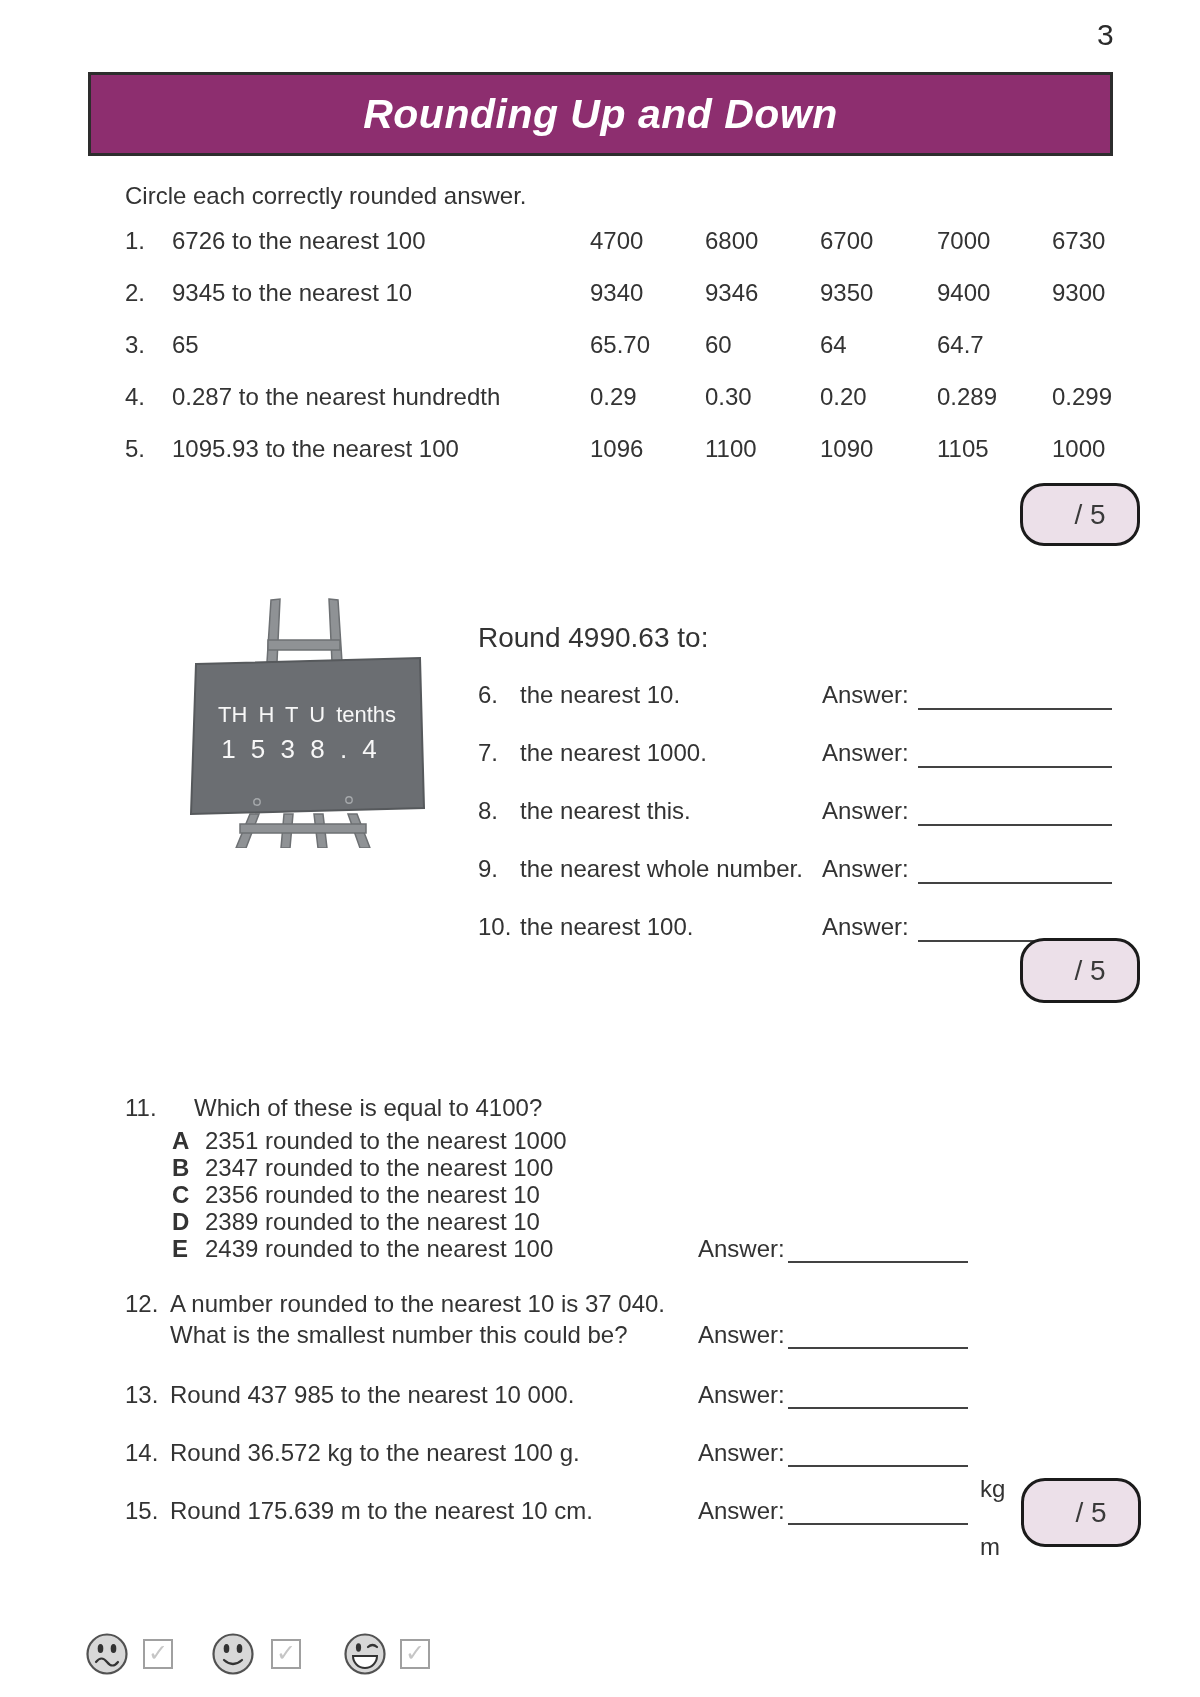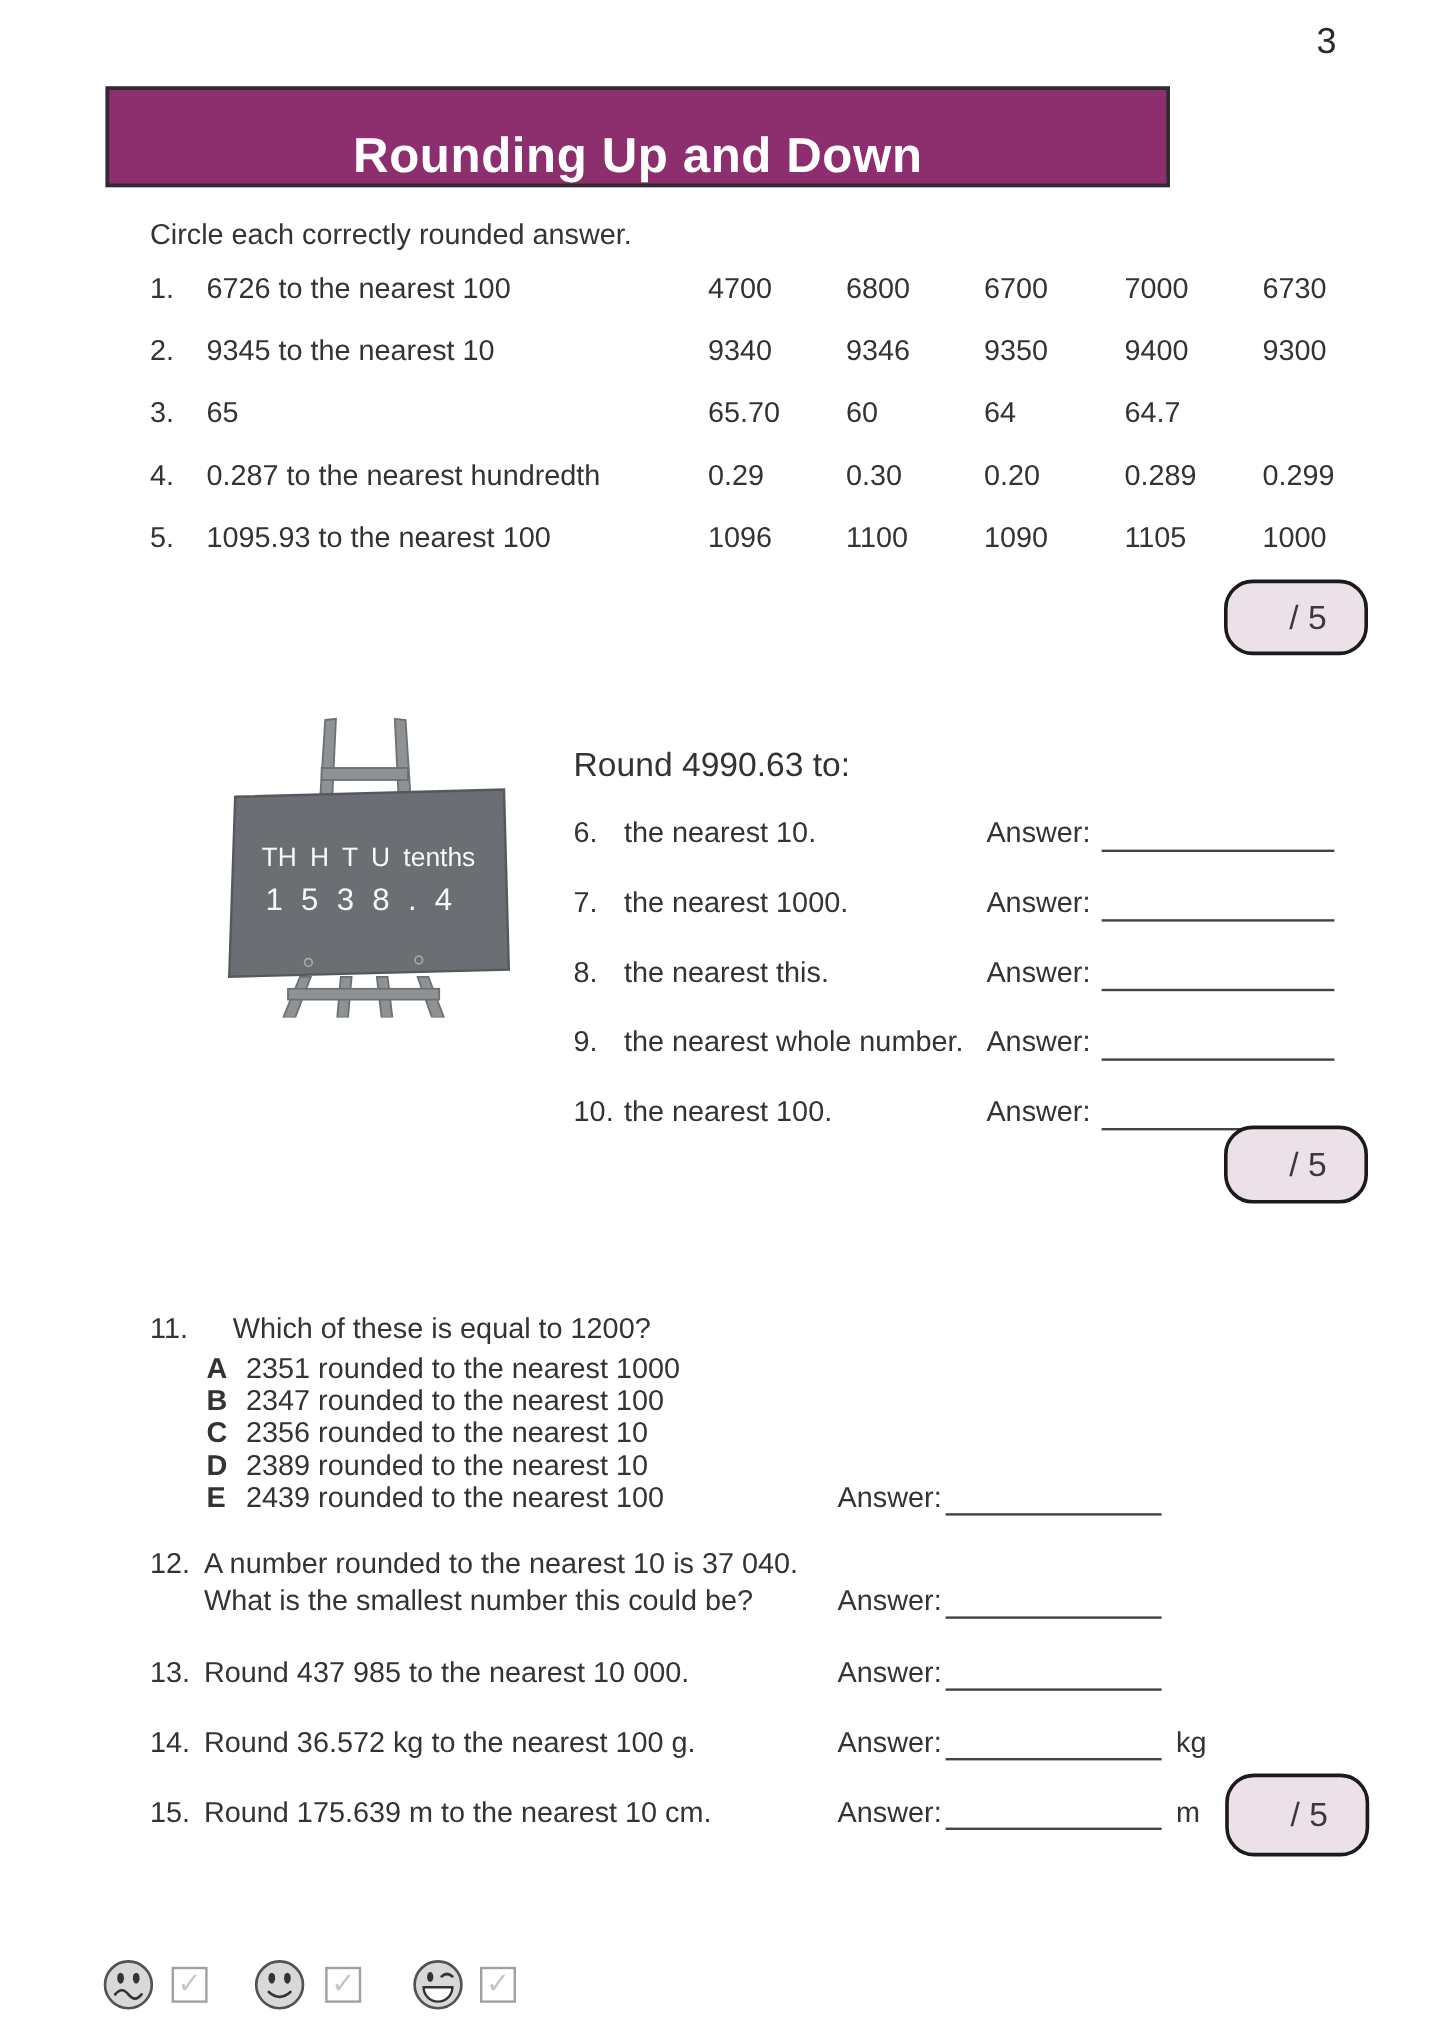--- a/index.html
+++ b/index.html
@@ -10,23 +10,23 @@
     --easel:#8f9295; --easel_border:#6d7073;
     --smiley_fill:#d8d8d8; --smiley_stroke:#525252;
     --checkbox_border:#a0a0a0; --check:#c6c6c6;
   }
   html,body{margin:0;padding:0;}
   body{background:#ffffff;}
   .page{position:relative;width:1200px;height:1697px;background:#fff;overflow:hidden;
         font-family:"Liberation Sans",sans-serif;color:var(--ink);}
   .abs{position:absolute;}
   .page-number{left:1097px;top:18px;font-size:30px;color:#2b2b2b;}
-  .banner{left:88px;top:72px;width:887px;height:84px;background:var(--banner_bg);
+  .banner{left:88px;top:72px;width:1025px;height:84px;background:var(--banner_bg);
           border:3px solid var(--banner_border);box-sizing:border-box;
-          display:flex;align-items:flex-end;justify-content:center;}
+          display:flex;align-items:center;justify-content:center;font-style:italic;}
   .banner h1{margin:0;font-size:41px;font-weight:bold;color:var(--banner_text);letter-spacing:.5px;}
   .instruction{left:125px;top:182px;font-size:24px;}
   
   .s1row{left:125px;width:1060px;height:32px;display:grid;line-height:30px;
          grid-template-columns:47px 418px 115px 115px 117px 115px 115px;font-size:24px;}
   .s1row .qnum{}
   .opt{white-space:nowrap;}
   
   .scorebox{width:120px;background:var(--score_bg);border:3px solid var(--score_border);
             box-sizing:border-box;border-radius:24px;display:flex;align-items:center;
@@ -41,21 +41,21 @@
   .ansline{border-bottom:2px solid var(--line);height:28px;align-self:start;}
   
   .q11title{left:125px;top:1094px;display:grid;grid-template-columns:45px auto;font-size:24px;line-height:28px;gap:24px;}
   .choice{left:172px;display:grid;grid-template-columns:33px auto;font-size:24px;line-height:27px;}
   .choice .letter{font-weight:bold;}
   .qrow{left:125px;display:grid;grid-template-columns:45px auto;font-size:24px;line-height:28px;}
   .qline2{left:170px;font-size:24px;line-height:28px;}
   .ans3{left:698px;display:flex;font-size:24px;line-height:28px;}
   .ans3 .lbl{width:90px;}
   .ans3 .ansline{width:180px;height:26px;}
-  .ans3 .unit{margin-left:12px;}
+  .ans3 .unit{margin-left:12px;margin-top:36px;}
   
   .smiley{width:44px;height:44px;top:1632px;}
   .checkbox{width:30px;height:30px;top:1639px;border:2px solid var(--checkbox_border);
             box-sizing:border-box;display:flex;align-items:center;justify-content:center;}
   .checkbox span{font-size:24px;color:var(--check);transform:translateY(-1px);}
   .footer-text{right:63px;top:1720px;font-size:32px;color:#0f172a;}
 </style>
 </head>
 <body>
 
@@ -166,21 +166,21 @@
     <span>Answer:</span>
     <span class="ansline"></span>
   </div>
 
   <div class="abs scorebox box2">
     <span>/ 5</span>
   </div>
 
   <div class="abs q11title">
     <span>11.</span>
-    <span>Which of these is equal to 1200?</span>
+    <span>Which of these is equal to 4100?</span>
   </div>
   <div class="abs choice" style="top:1127px">
     <span class="letter">A</span>
     <span>2351 rounded to the nearest 1000</span>
   </div>
   <div class="abs choice" style="top:1154px">
     <span class="letter">B</span>
     <span>2347 rounded to the nearest 100</span>
   </div>
   <div class="abs choice" style="top:1181px">

